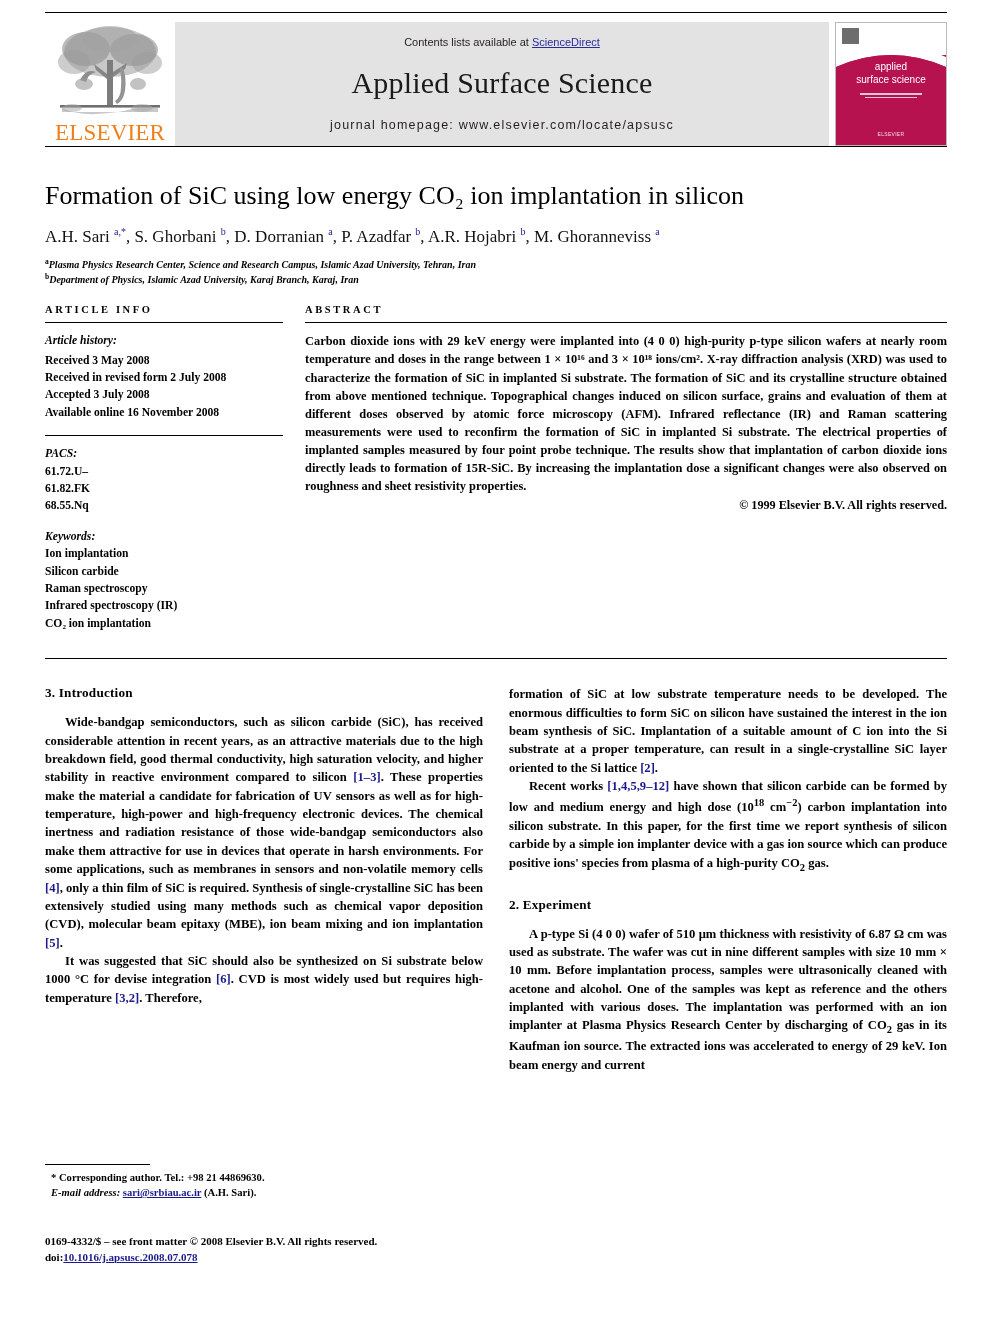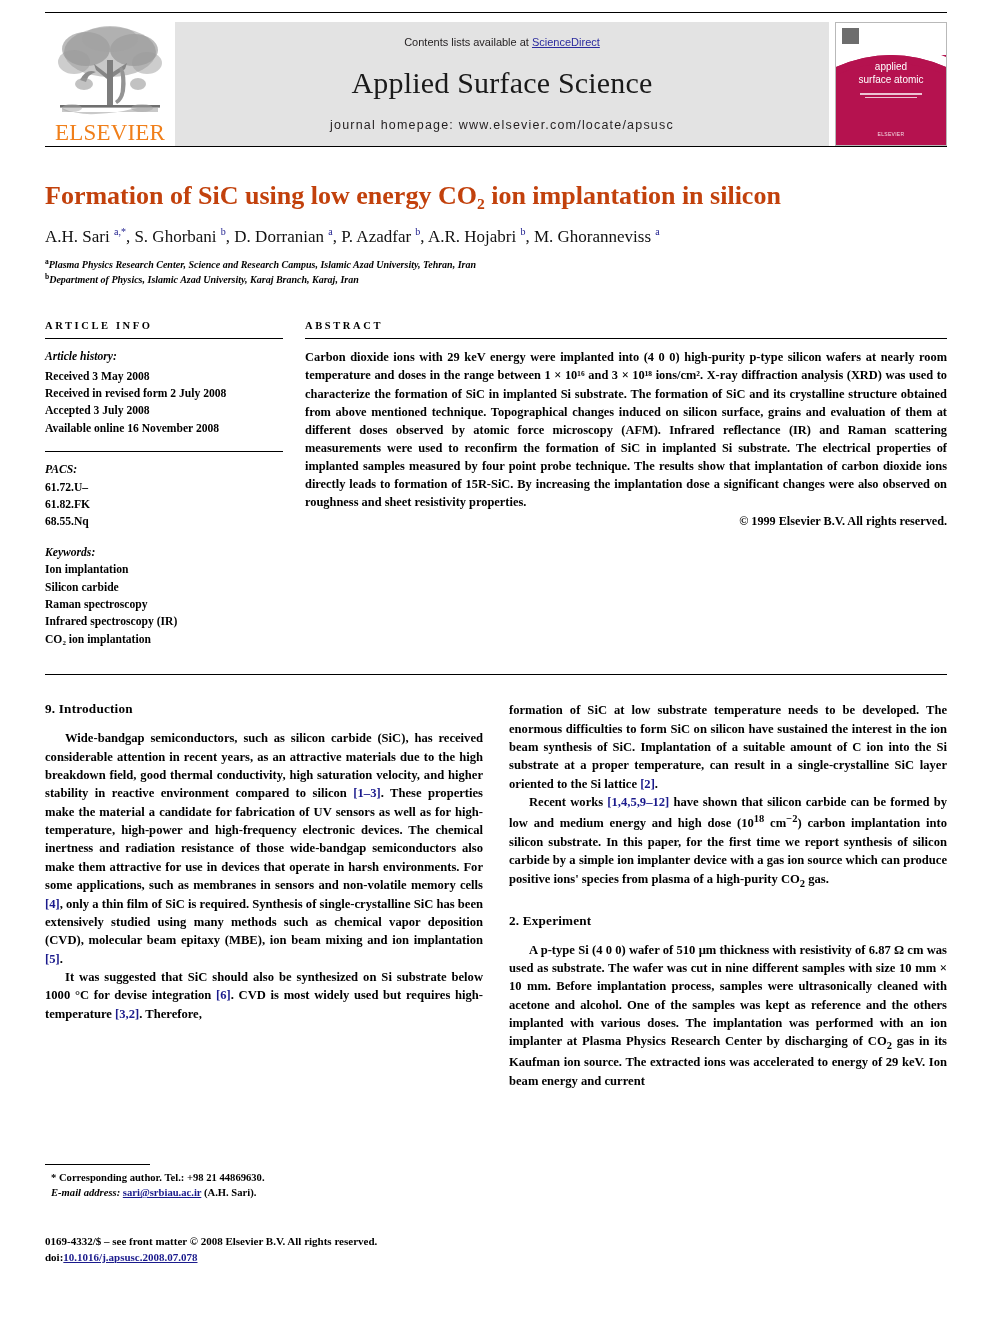--- a/index.html
+++ b/index.html
@@ -140,24 +140,24 @@
   .rule-masthead-bottom {
     margin: 0 45px;
     border-top: 1.6px solid #000;
   }
 
   
   .title-block { margin: 34px 45px 0 45px; }
   .paper-title {
     font-family: "Liberation Serif", serif;
     font-size: 26px;
-    font-weight: bold;
+    font-weight: normal;
     line-height: 1.15;
     margin: 0;
-    color: #c2410c;
+    color: #000000;
   }
   .authors {
     font-family: "Liberation Serif", serif;
     font-size: 17px;
     margin-top: 14px;
     color: #111;
     line-height: 1.3;
   }
   .authors sup { font-size: 10px; color: #1a1a8c; }
   .affils {
@@ -165,21 +165,21 @@
     font-family: "Liberation Serif", serif;
     font-style: italic;
     font-size: 10px;
     line-height: 1.45;
     font-weight: bold;
   }
   .affils sup { font-style: normal; font-size: 7.5px; }
 
   
   .info-abstract {
-    margin: 32px 45px 0 45px;
+    margin: 16px 45px 0 45px;
     display: flex;
     gap: 22px;
   }
   .col-info { width: 238px; flex: 0 0 238px; }
   .col-abstract { flex: 1 1 auto; }
 
   .sec-label {
     font-family: "Liberation Serif", serif;
     font-weight: bold;
     font-size: 10.5px;
@@ -323,21 +323,21 @@
         <svg width="110" height="122" viewBox="0 0 110 122" aria-hidden="true">
           <rect x="0" y="0" width="110" height="122" fill="#ffffff"></rect>
           <path d="M0 32 L110 32 L110 122 L0 122 Z" fill="#B5124F"></path>
           <path d="M0 32 Q55 8 110 34 L110 44 Q55 20 0 44 Z" fill="#ffffff"></path>
           <rect x="0" y="44" width="110" height="78" fill="#B5124F"></rect>
           <path d="M0 44 Q55 20 110 44 L110 52 Q55 28 0 52 Z" fill="#B5124F"></path>
         </svg>
         <div class="cover-logo-box"></div>
         <div class="cover-title">
           <span>applied</span><br>
-          <span>surface atomic</span>
+          <span>surface science</span>
         </div>
         <div class="cover-sub">
           <i style="width:72%"></i>
             <i style="width:60%"></i>
         </div>
         <div class="cover-badge">ELSEVIER</div>
       </div>
     </div>
   </div>
   <div class="rule-masthead-bottom"></div>
@@ -386,21 +386,21 @@
       <div class="hr-thin"></div>
       <div class="abstract-body">Carbon dioxide ions with 29 keV energy were implanted into (4 0 0) high-purity p-type silicon wafers at nearly room temperature and doses in the range between 1 × 10¹⁶ and 3 × 10¹⁸ ions/cm². X-ray diffraction analysis (XRD) was used to characterize the formation of SiC in implanted Si substrate. The formation of SiC and its crystalline structure obtained from above mentioned technique. Topographical changes induced on silicon surface, grains and evaluation of them at different doses observed by atomic force microscopy (AFM). Infrared reflectance (IR) and Raman scattering measurements were used to reconfirm the formation of SiC in implanted Si substrate. The electrical properties of implanted samples measured by four point probe technique. The results show that implantation of carbon dioxide ions directly leads to formation of 15R-SiC. By increasing the implantation dose a significant changes were also observed on roughness and sheet resistivity properties.</div>
       <div class="copyright">© 1999 Elsevier B.V. All rights reserved.</div>
     </div>
   </div>
 
   <div class="rule-body-top"></div>
 
   <div class="body-cols">
     <div class="bcol">
-      <div class="h2">9. Introduction</div>
+      <div class="h2">3. Introduction</div>
       <p class="p">Wide-bandgap semiconductors, such as silicon carbide (SiC), has received considerable attention in recent years, as an attractive materials due to the high breakdown field, good thermal conductivity, high saturation velocity, and higher stability in reactive environment compared to silicon <span class="ref">[1–3]</span>. These properties make the material a candidate for fabrication of UV sensors as well as for high-temperature, high-power and high-frequency electronic devices. The chemical inertness and radiation resistance of those wide-bandgap semiconductors also make them attractive for use in devices that operate in harsh environments. For some applications, such as membranes in sensors and non-volatile memory cells <span class="ref">[4]</span>, only a thin film of SiC is required. Synthesis of single-crystalline SiC has been extensively studied using many methods such as chemical vapor deposition (CVD), molecular beam epitaxy (MBE), ion beam mixing and ion implantation <span class="ref">[5]</span>.</p>
       <p class="p">It was suggested that SiC should also be synthesized on Si substrate below 1000 °C for devise integration <span class="ref">[6]</span>. CVD is most widely used but requires high-temperature <span class="ref">[3,2]</span>. Therefore,</p>
     </div>
     <div class="bcol">
       <p class="p" style="text-indent:0">formation of SiC at low substrate temperature needs to be developed. The enormous difficulties to form SiC on silicon have sustained the interest in the ion beam synthesis of SiC. Implantation of a suitable amount of C ion into the Si substrate at a proper temperature, can result in a single-crystalline SiC layer oriented to the Si lattice <span class="ref">[2]</span>.</p>
       <p class="p">Recent works <span class="ref">[1,4,5,9–12]</span> have shown that silicon carbide can be formed by low and medium energy and high dose (10<sup>18</sup> cm<sup>−2</sup>) carbon implantation into silicon substrate. In this paper, for the first time we report synthesis of silicon carbide by a simple ion implanter device with a gas ion source which can produce positive ions' species from plasma of a high-purity CO<sub>2</sub> gas.</p>
       <div class="h2 second">2. Experiment</div>
       <p class="p">A p-type Si (4 0 0) wafer of 510 μm thickness with resistivity of 6.87 Ω cm was used as substrate. The wafer was cut in nine different samples with size 10 mm × 10 mm. Before implantation process, samples were ultrasonically cleaned with acetone and alcohol. One of the samples was kept as reference and the others implanted with various doses. The implantation was performed with an ion implanter at Plasma Physics Research Center by discharging of CO<sub>2</sub> gas in its Kaufman ion source. The extracted ions was accelerated to energy of 29 keV. Ion beam energy and current</p>
     </div>
   </div>

